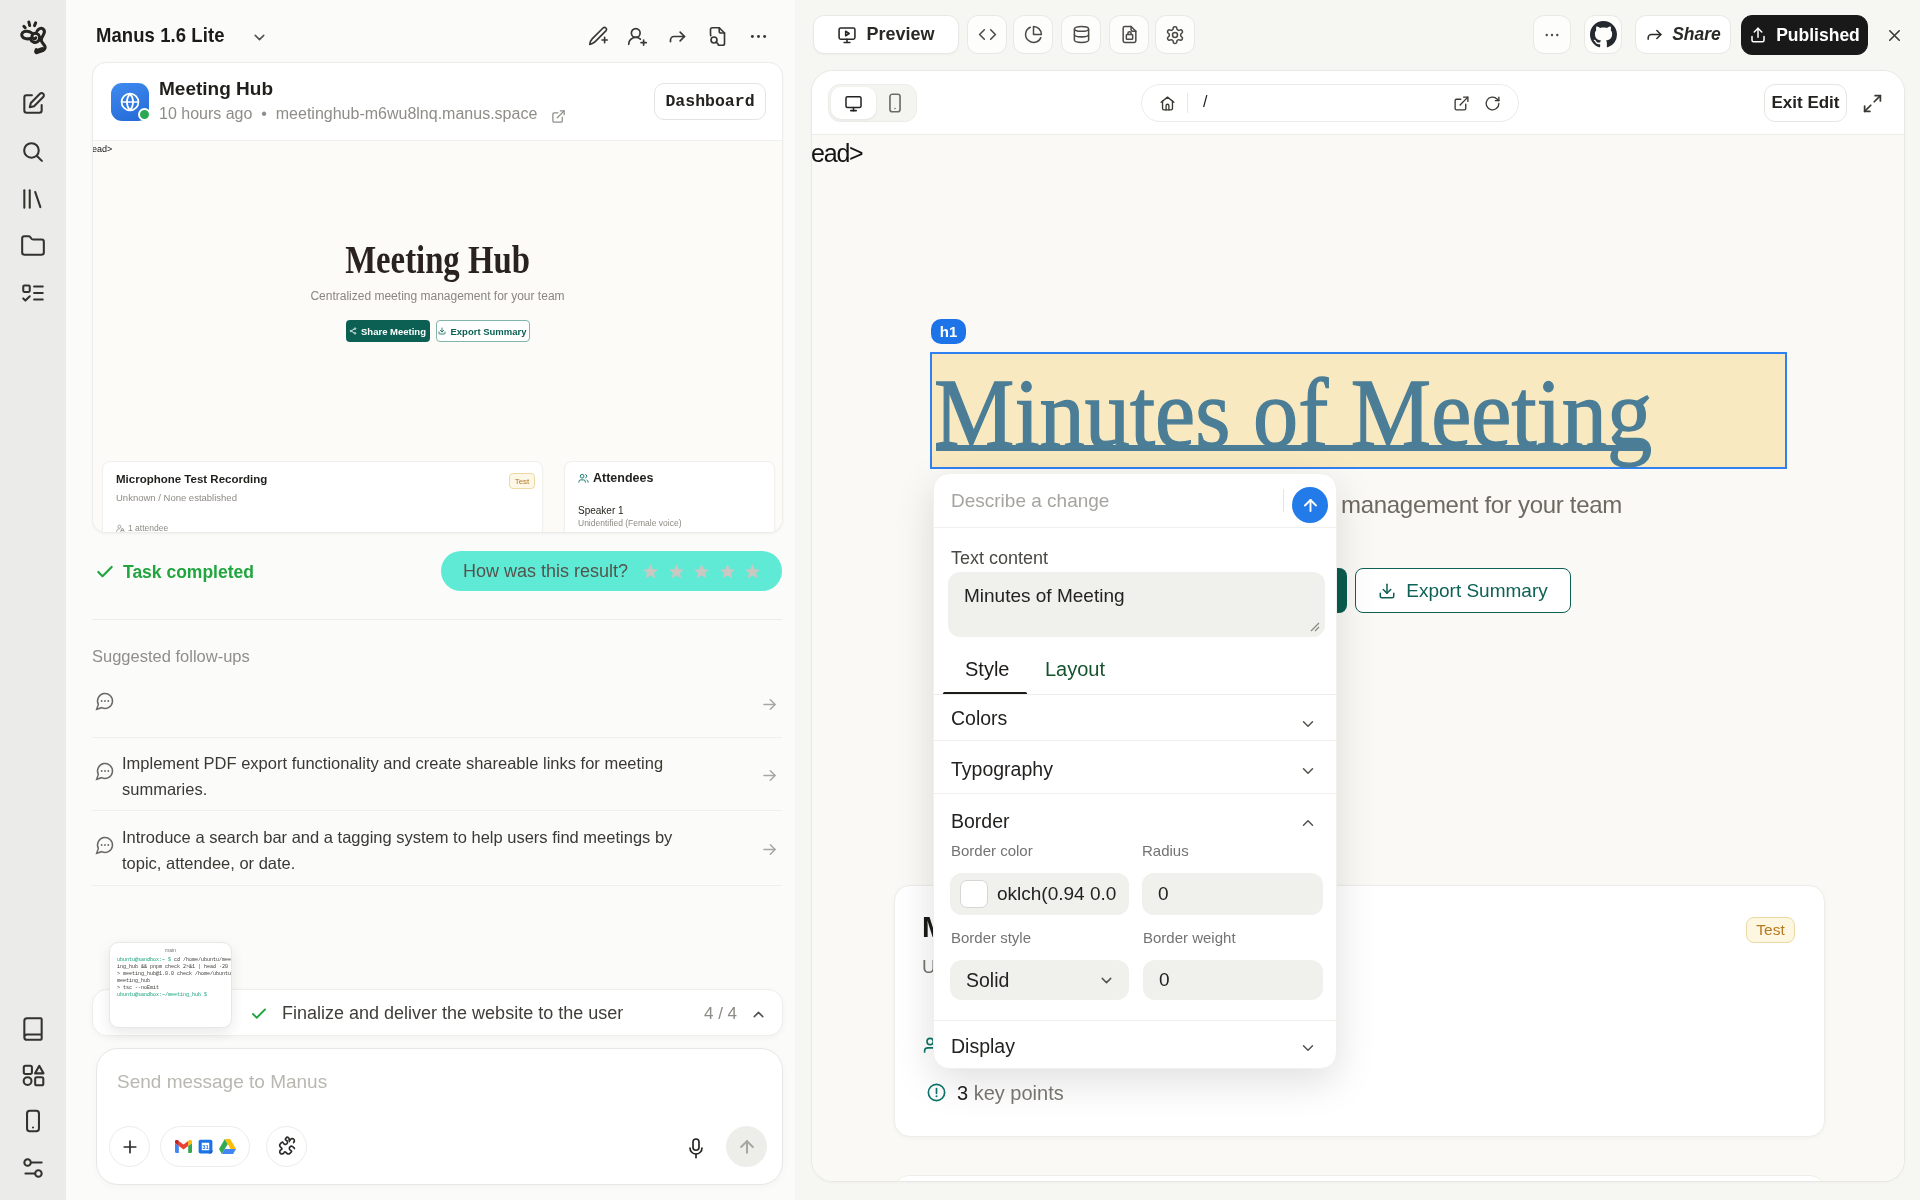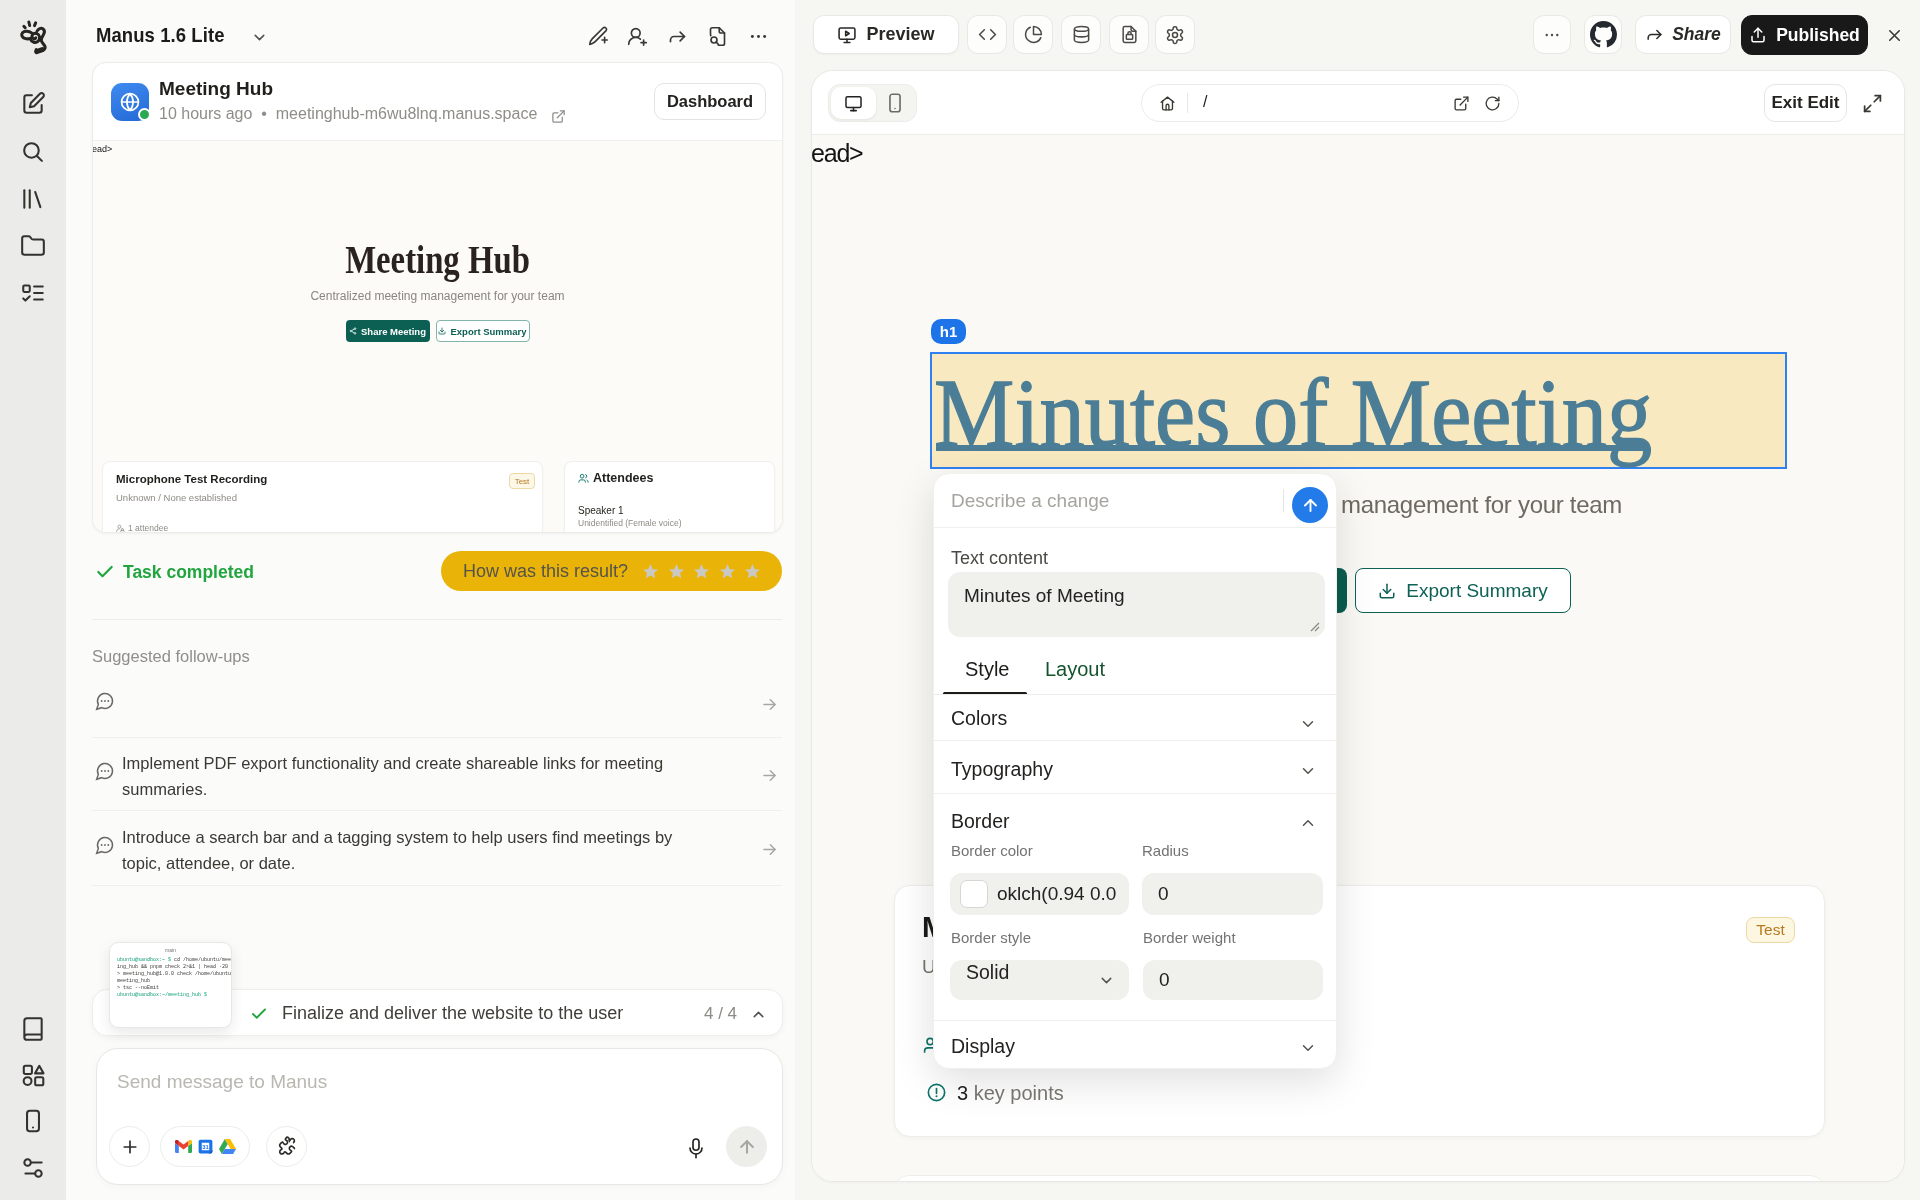--- a/index.html
+++ b/index.html
@@ -138,21 +138,21 @@
           <path d="M12 2.8a14.2 14.2 0 0 1 0 18.4 M12 2.8a14.2 14.2 0 0 0 0 18.4"></path>
         </svg>
       <div class="abs" style="left:45px;top:45px;width:13px;height:13px;border-radius:50%;background:#2aa852;border:2px solid #fff;"></div>
       <div class="abs" style="left:66px;top:15px;font-size:19px;font-weight:700;color:#201f1b;">Meeting Hub</div>
       <div class="abs" style="left:66px;top:42px;font-size:16px;color:#8f8d87;">10 hours ago&nbsp;&nbsp;•&nbsp;&nbsp;meetinghub-m6wu8lnq.manus.space</div>
       <svg class="abs" style="left:458px;top:46px;color:#8f8d87" width="15" height="15" viewBox="0 0 24 24" fill="none" stroke="currentColor" stroke-width="2" stroke-linecap="round" stroke-linejoin="round">
           <path d="M15 3h6v6"></path>
           <path d="M10 14 21 3"></path>
           <path d="M18 13v6a2 2 0 0 1-2 2H5a2 2 0 0 1-2-2V8a2 2 0 0 1 2-2h6"></path>
         </svg>
-      <div class="abs" style="left:561px;top:20px;width:112px;height:37px;background:#fff;border:1px solid #e3e3e0;border-radius:10px;display:flex;align-items:center;justify-content:center;font-size:16.5px;font-weight:600;color:#232220;">Dashboard</div>
+      <div class="abs" style="left:561px;top:20px;width:112px;height:37px;background:#fff;border:1px solid #e3e3e0;border-radius:10px;display:flex;align-items:center;justify-content:center;font-size:16.5px;font-weight:600;color:#232220;font-family:Liberation Mono, monospace;">Dashboard</div>
     </div>
     <div id="preview">
       <div class="abs" style="left:-1px;top:3px;font-size:9px;color:#141414;">ead&gt;</div>
       <div class="abs" style="left:0;top:96px;width:100%;text-align:center;font-family:'Liberation Serif',serif;font-weight:700;font-size:39px;color:#292220;transform:scaleX(.84);">Meeting Hub</div>
       <div class="abs" style="left:0;top:148px;width:100%;text-align:center;font-size:12px;color:#8a8680;">Centralized meeting management for your team</div>
       <div class="abs" style="left:0;top:179px;width:100%;display:flex;justify-content:center;gap:6px;">
         <div style="width:84px;height:22px;background:#0b6053;border-radius:4px;color:#fff;font-size:9.5px;font-weight:600;display:flex;align-items:center;justify-content:center;gap:4px;"><svg width="8" height="8" viewBox="0 0 24 24" fill="none" stroke="#fff" stroke-width="2.4">
               <circle cx="18" cy="5" r="2.5"></circle>
               <circle cx="6" cy="12" r="2.5"></circle>
               <circle cx="18" cy="19" r="2.5"></circle>
@@ -188,21 +188,21 @@
         <div class="abs" style="left:13px;top:43px;font-size:10px;color:#27251f;">Speaker 1</div>
         <div class="abs" style="left:13px;top:56px;font-size:8.5px;color:#8e8b84;">Unidentified (Female voice)</div>
       </div>
     </div>
   </div>
 
   <svg class="abs" style="left:29px;top:562px" width="20" height="20" viewBox="0 0 24 24" fill="none" stroke="#21a53f" stroke-width="2.6" stroke-linecap="round" stroke-linejoin="round">
       <path d="M20 6 9 17l-5-5"></path>
     </svg>
   <div class="abs" style="left:57px;top:562px;font-size:17.5px;font-weight:600;color:#21a53f;">Task completed</div>
-  <div class="abs" style="left:375px;top:551px;width:341px;height:40px;background:#eab308;border-radius:20px;display:flex;align-items:center;">
+  <div class="abs" style="left:375px;top:551px;width:341px;height:40px;background:#5eead4;border-radius:20px;display:flex;align-items:center;">
     <div style="margin-left:22px;font-size:18px;color:#55534d;">How was this result?</div>
     <div style="margin-left:13px;display:flex;gap:6.5px;">
       <svg width="19" height="19" viewBox="0 0 24 24" fill="#c9c8c3">
           <path d="M12 2.6 14.9 9l6.6.6-5 4.4 1.5 6.5L12 17l-6 3.5L7.5 14l-5-4.4L9.1 9Z"></path>
         </svg>
       <svg width="19" height="19" viewBox="0 0 24 24" fill="#c9c8c3">
           <path d="M12 2.6 14.9 9l6.6.6-5 4.4 1.5 6.5L12 17l-6 3.5L7.5 14l-5-4.4L9.1 9Z"></path>
         </svg>
       <svg width="19" height="19" viewBox="0 0 24 24" fill="#c9c8c3">
           <path d="M12 2.6 14.9 9l6.6.6-5 4.4 1.5 6.5L12 17l-6 3.5L7.5 14l-5-4.4L9.1 9Z"></path>
@@ -510,21 +510,21 @@
       <div class="ginput" style="left:16px;top:399px;width:179px;height:42px;overflow:hidden;">
         <div class="abs" style="left:10px;top:7px;width:28px;height:28px;background:#fff;border:1px solid #d6d6d2;border-radius:7px;"></div>
         <div class="abs" style="left:47px;top:10px;font-size:19px;color:#232220;white-space:nowrap;">oklch(0.94 0.0</div>
       </div>
       <div class="ginput" style="left:208px;top:399px;width:181px;height:42px;">
         <div class="abs" style="left:16px;top:10px;font-size:19px;color:#232220;">0</div>
       </div>
       <div class="abs" style="left:17px;top:455px;"><span class="inplabel">Border style</span></div>
       <div class="abs" style="left:209px;top:455px;"><span class="inplabel">Border weight</span></div>
       <div class="ginput" style="left:16px;top:486px;width:179px;height:40px;">
-        <div class="abs" style="left:16px;top:1px;font-size:19.5px;color:#232220;">Solid</div>
+        <div class="abs" style="left:16px;top:9px;font-size:19.5px;color:#232220;">Solid</div>
         <svg class="abs" style="left:148px;top:12px;color:#55534e" width="17" height="17" viewBox="0 0 24 24" fill="none" stroke="currentColor" stroke-width="2" stroke-linecap="round" stroke-linejoin="round">
             <path d="m6 9 6 6 6-6"></path>
           </svg>
       </div>
       <div class="ginput" style="left:209px;top:486px;width:180px;height:40px;">
         <div class="abs" style="left:16px;top:9px;font-size:19px;color:#232220;">0</div>
       </div>
       <div class="abs" style="left:0;top:546px;width:100%;height:1px;background:#efefec;"></div>
       <div class="abs" style="left:17px;top:561px;"><span class="seclabel">Display</span></div>
       <svg class="abs" style="left:365px;top:565px;color:#55534e" width="18" height="18" viewBox="0 0 24 24" fill="none" stroke="currentColor" stroke-width="2" stroke-linecap="round" stroke-linejoin="round">

